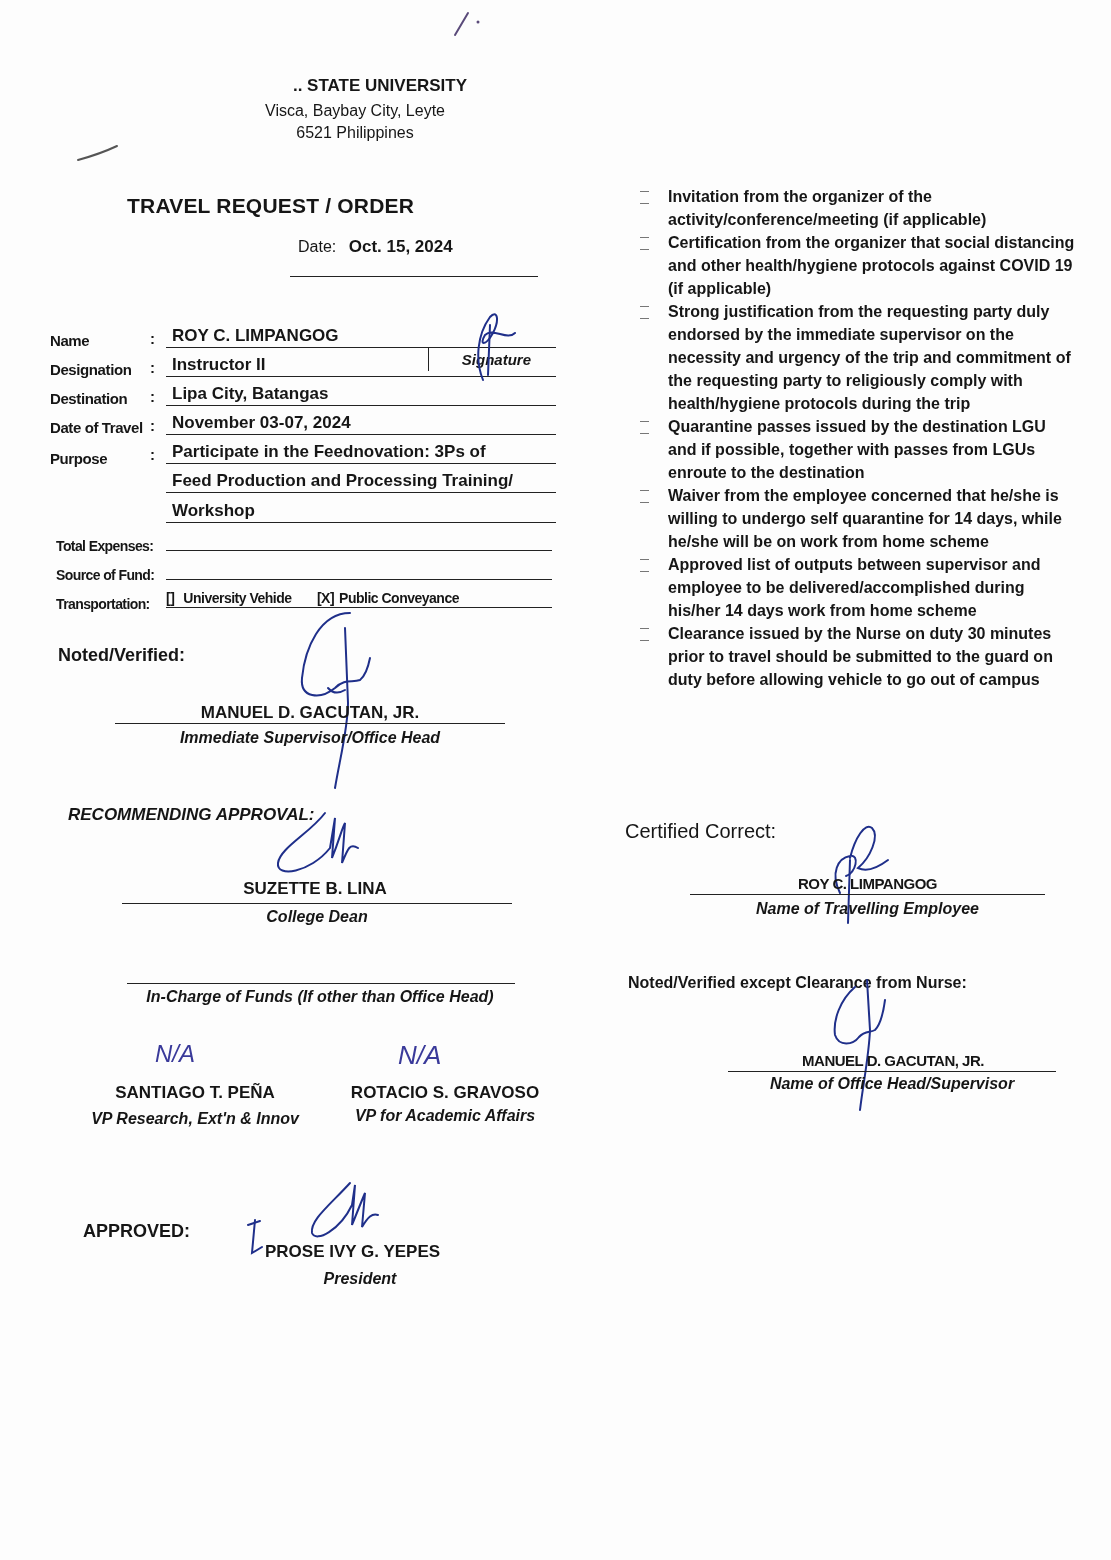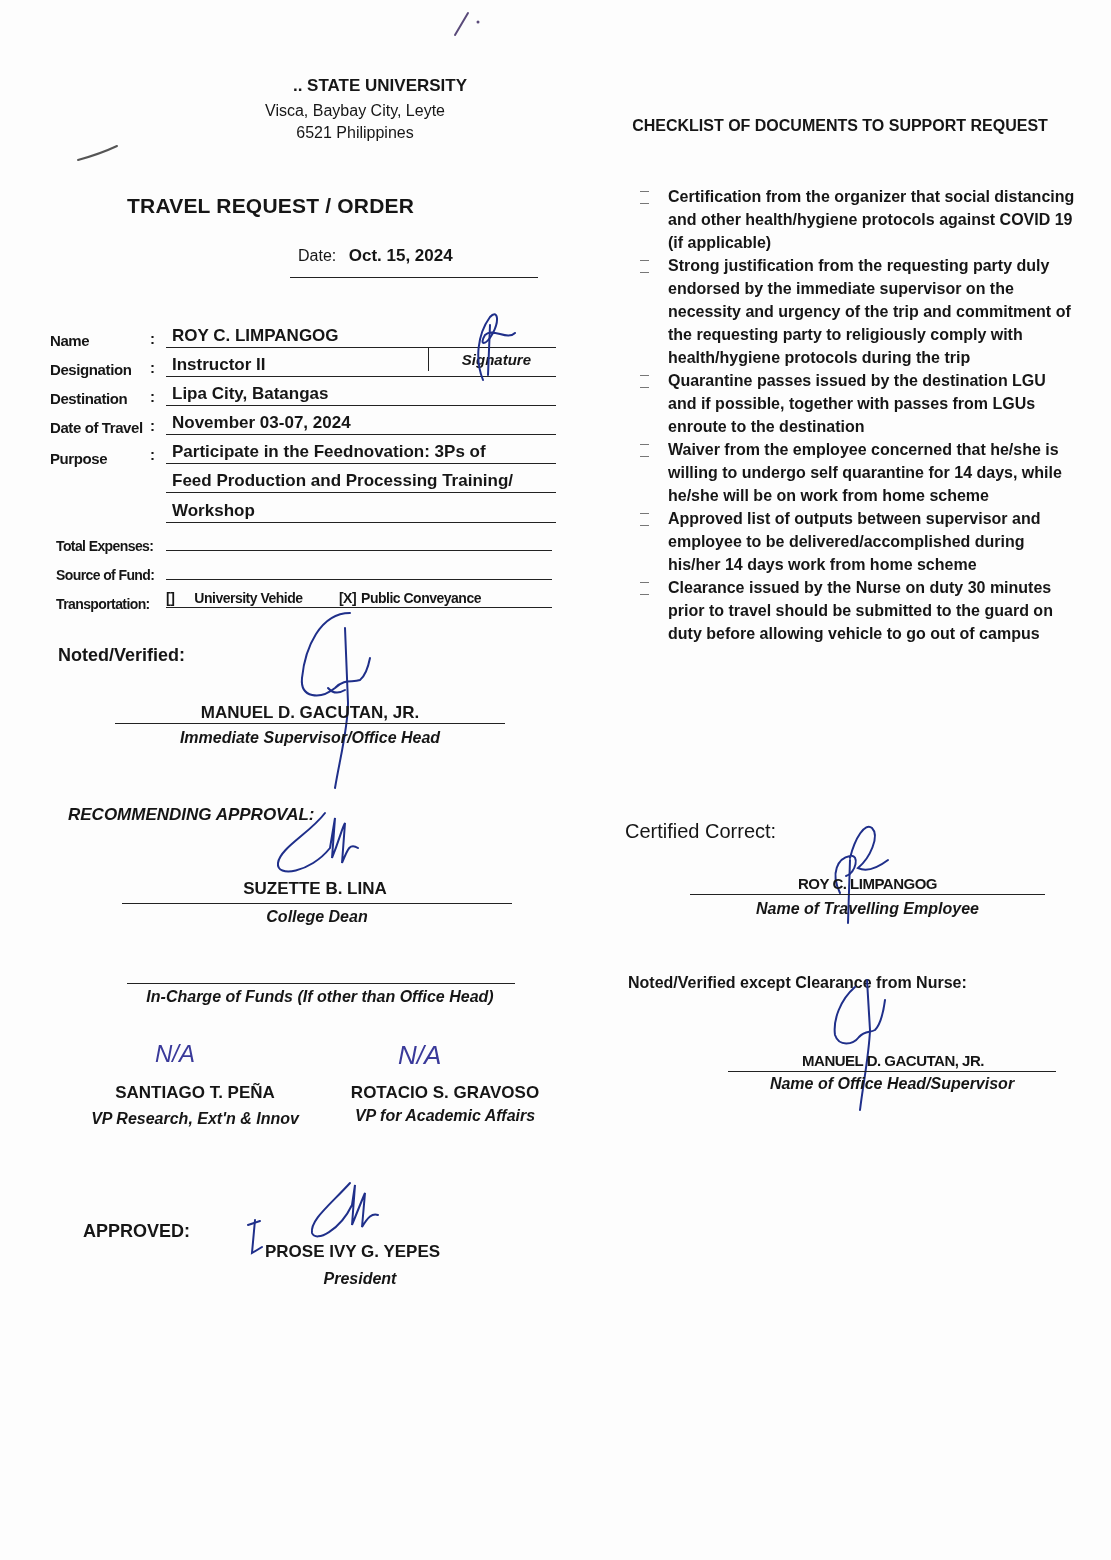--- a/index.html
+++ b/index.html
@@ -11,21 +11,21 @@
   .b { font-weight:bold; }
   .line { border-bottom:1.5px solid #222; }
   .sig { position:absolute; pointer-events:none; }
   .sig path { fill:none; stroke:#1f2f8a; stroke-width:2; stroke-linecap:round; }
 
   
   .uni { left:240px; top:76px; width:280px; font-size:17px; font-weight:bold; text-align:center; }
   .addr { left:230px; top:100px; width:250px; font-size:16px; text-align:center; line-height:22px; }
 
   .title { left:127px; top:194px; font-size:21px; font-weight:bold; letter-spacing:0.2px; }
-  .date { left:290px; top:246px; width:248px; font-size:16px; padding-bottom:11px; }
+  .date { left:290px; top:237px; width:248px; font-size:16px; padding-bottom:19px; }
   .date span { margin-left:8px; }
 
   
   .frm-label { position:absolute; left:50px; font-size:15px; font-weight:bold; letter-spacing:-0.4px; }
   .frm-colon { position:absolute; left:150px; font-size:15px; font-weight:bold; }
   .frm-val { position:absolute; left:166px; width:384px; font-size:17px; font-weight:bold; padding-left:6px; border-bottom:1.5px solid #222; height:22px; line-height:22px; }
   .sig-cell { position:absolute; left:428px; top:347px; width:122px; height:24px; border-left:1.5px solid #222; }
   .sig-cell span { position:absolute; right:20px; top:4px; font-size:15px; font-style:italic; font-weight:bold; }
 
   .exp-label { position:absolute; left:56px; font-size:14px; font-weight:bold; letter-spacing:-0.6px; }
@@ -97,21 +97,21 @@
 <div class="frm-val" style="top:500px;">Workshop</div>
 
 <div class="exp-label" style="top:538px;">Total Expenses:</div>
 <div class="exp-line" style="top:530px;height:20px;"></div>
 
 <div class="exp-label" style="top:567px;">Source of Fund:</div>
 <div class="exp-line" style="top:559px;height:20px;"></div>
 
 <div class="exp-label" style="top:596px;">Transportation:</div>
 <div class="transport">
-  <span><span style="margin-right:5px;">[]</span><span style="margin:15px">University Vehide</span></span>
+  <span><span style="margin-right:5px;">[]</span><span style="margin:4px">University Vehide</span></span>
   <span><span style="margin-right:5px;">[X]</span><span style="margin:0">Public Conveyance</span></span>
 </div>
 
 <div class="abs sect-label" style="left:58px;top:645px;">Noted/Verified:</div>
 <svg class="sig" style="left:290px;top:608px;" width="100" height="185">
     <path d="M60 5 C30 5 15 40 12 70 C10 90 30 92 45 80 C55 70 62 75 70 72 C75 68 78 60 80 50"></path>
     <path d="M55 20 L58 95 C58 120 50 150 45 180"></path>
     <path d="M38 80 Q45 88 55 82"></path>
   </svg>
 <div class="abs signame" style="left:115px;top:703px;width:390px;">MANUEL D. GACUTAN, JR.</div>
@@ -140,24 +140,23 @@
 <div class="abs sect-label" style="left:83px;top:1221px;">APPROVED:</div>
 <svg class="sig" style="left:240px;top:1175px;" width="150" height="85">
     <path d="M15 45 L12 78 L22 72"></path>
     <path d="M8 50 L20 46"></path>
     <path d="M110 8 C90 30 70 45 72 58 C76 68 100 55 112 30 L115 10 L112 50 C118 35 122 25 125 18 L122 52 C128 42 132 38 138 40"></path>
   </svg>
 <div class="abs signame" style="left:265px;top:1242px;width:190px;text-align:left;">PROSE IVY G. YEPES</div>
 <div class="abs sigtitle" style="left:300px;top:1270px;width:120px;">President</div>
 
 <div class="abs chk-head">
-  <div>CHECKLIST OF DOCUMENTS TO SUPPORT REQUEST</div>
 </div>
 <ul class="abs chk-list">
-  <li class="chk-item"><span class="chk-box"></span></li>
+  <li class="chk-item"><span class="chk-box"></span><span>Invitation from the organizer of the activity/conference/meeting (if applicable)</span></li>
   <li class="chk-item"><span class="chk-box"></span><span>Certification from the organizer that social distancing and other health/hygiene protocols against COVID 19 (if applicable)</span></li>
   <li class="chk-item"><span class="chk-box"></span><span>Strong justification from the requesting party duly endorsed by the immediate supervisor on the necessity and urgency of the trip and commitment of the requesting party to religiously comply with health/hygiene protocols during the trip</span></li>
   <li class="chk-item"><span class="chk-box"></span><span>Quarantine passes issued by the destination LGU and if possible, together with passes from LGUs enroute to the destination</span></li>
   <li class="chk-item"><span class="chk-box"></span><span>Waiver from the employee concerned that he/she is willing to undergo self quarantine for 14 days, while he/she will be on work from home scheme</span></li>
   <li class="chk-item"><span class="chk-box"></span><span>Approved list of outputs between supervisor and employee to be delivered/accomplished during his/her 14 days work from home scheme</span></li>
   <li class="chk-item"><span class="chk-box"></span><span>Clearance issued by the Nurse on duty 30 minutes prior to travel should be submitted to the guard on duty before allowing vehicle to go out of campus</span></li>
 </ul>
 
 <div class="abs" style="left:625px;top:820px;font-size:20px;font-weight:normal;">Certified Correct:</div>
 <svg class="sig" style="left:820px;top:818px;" width="90" height="110">

